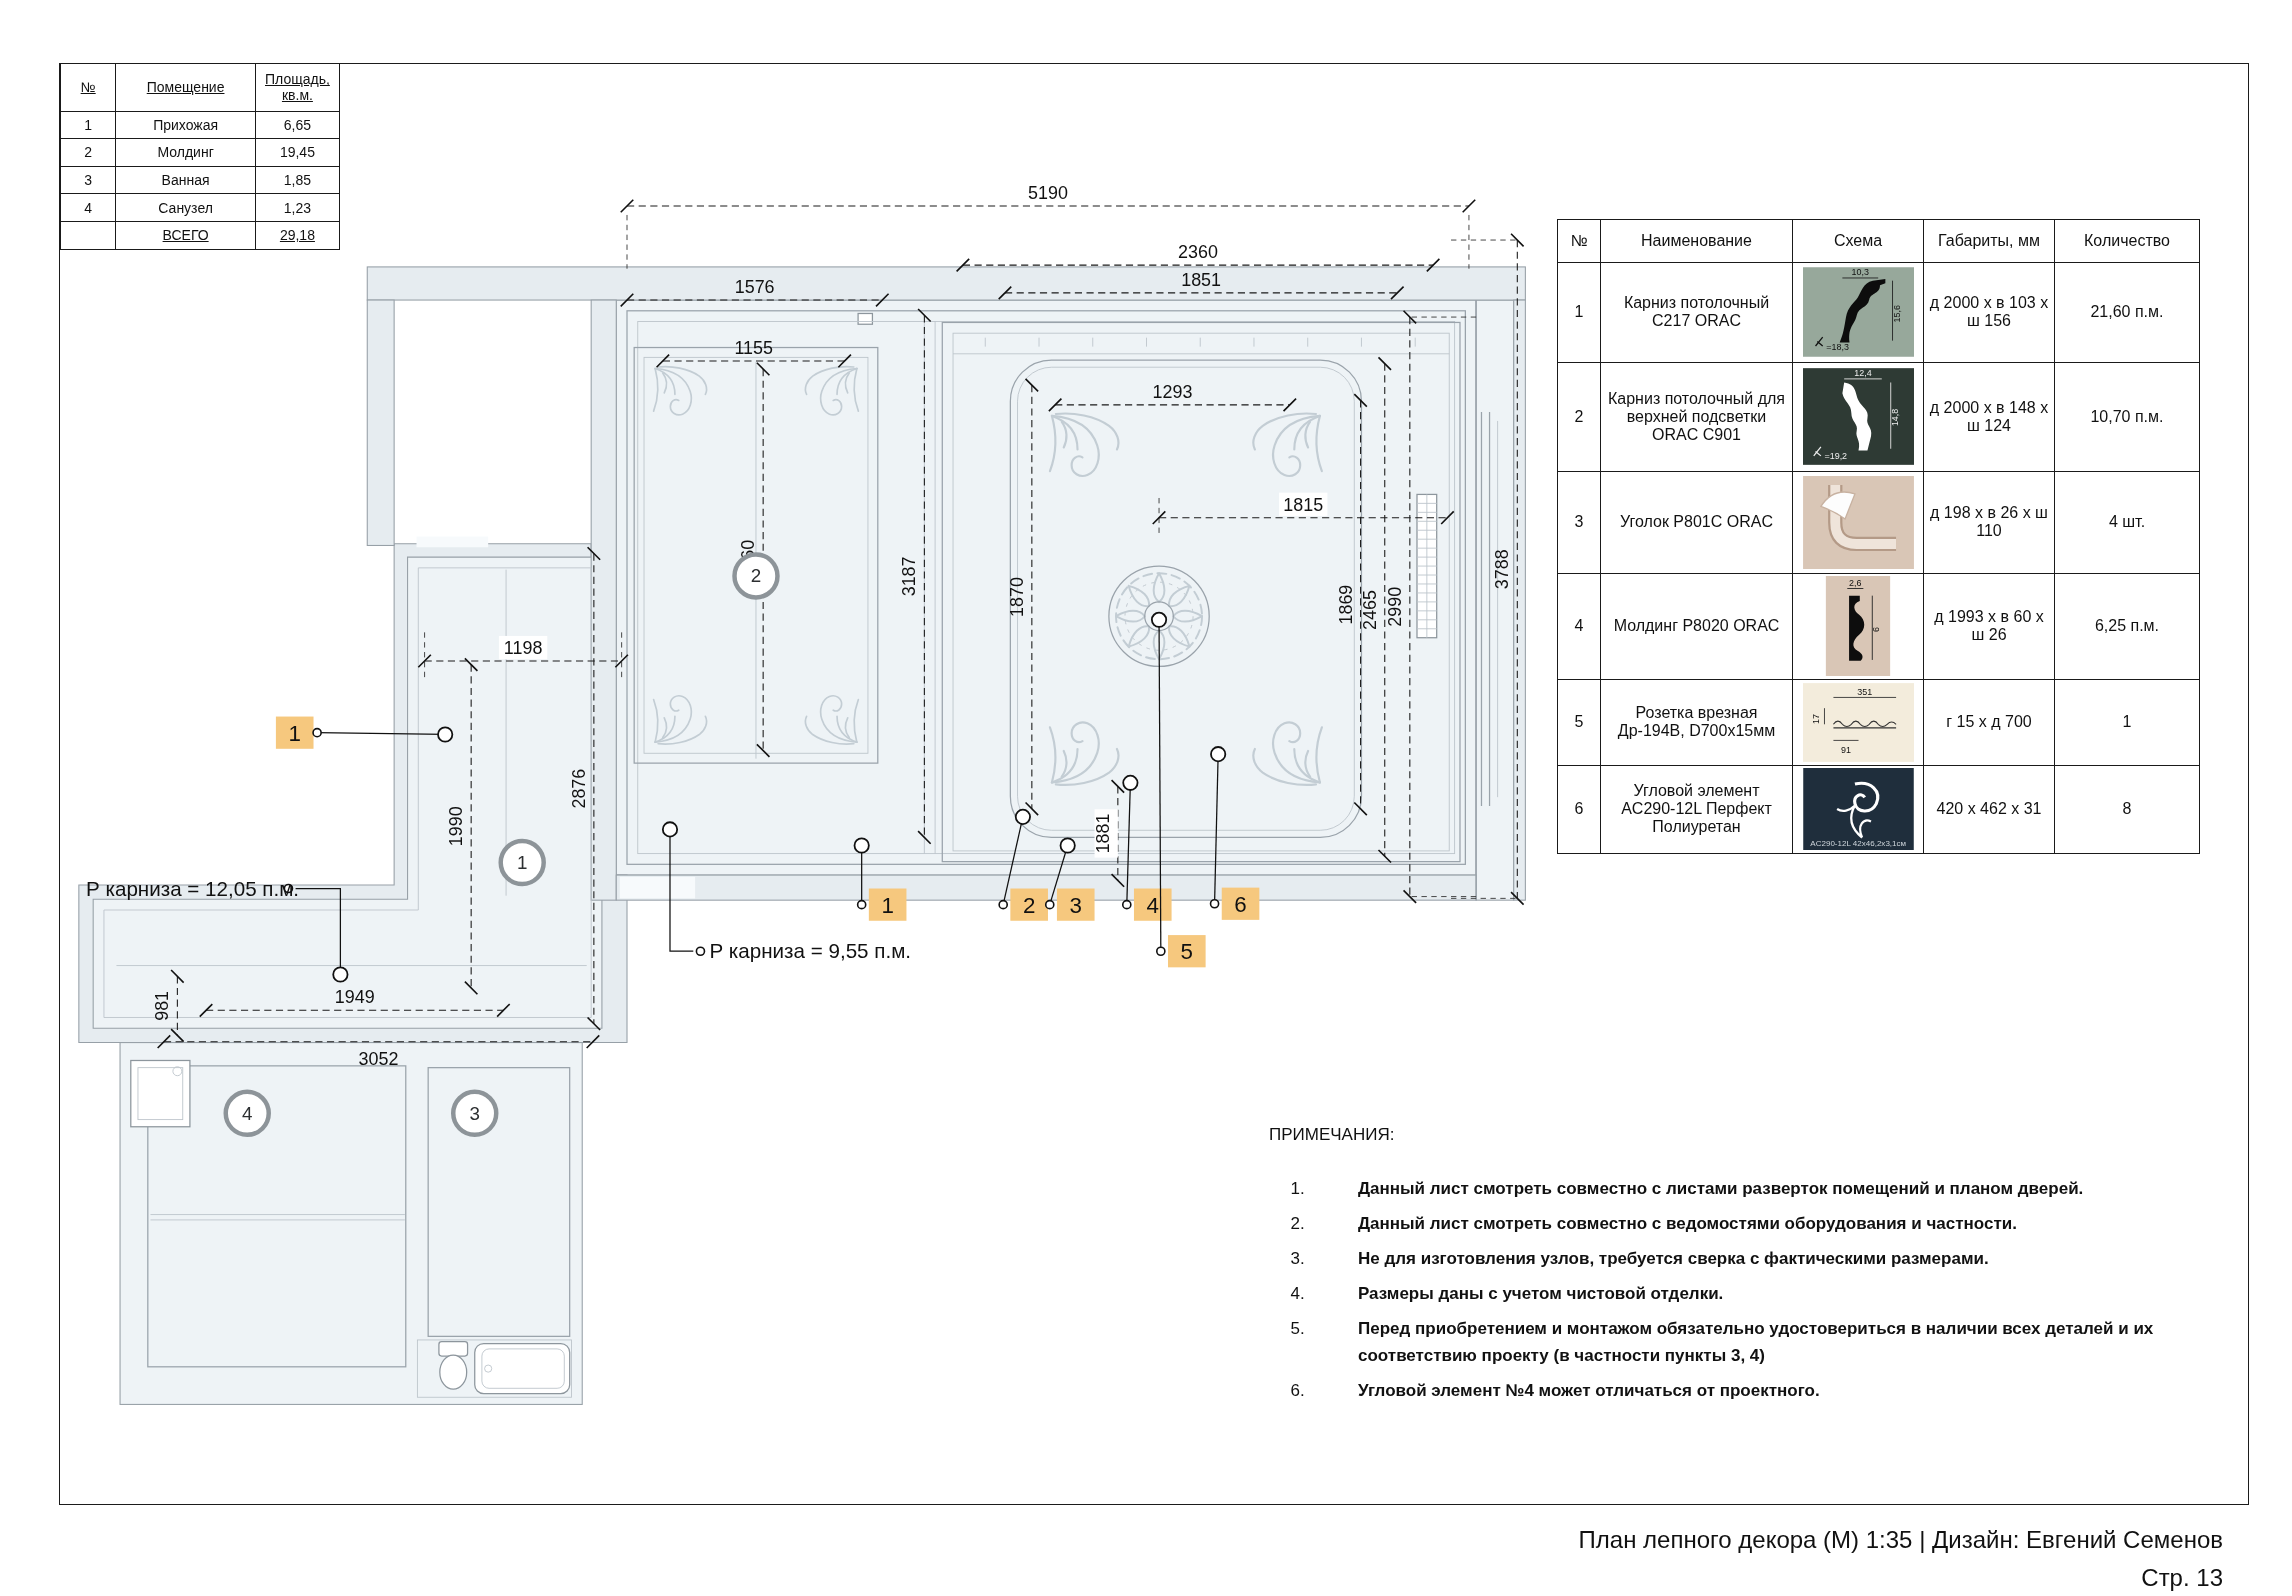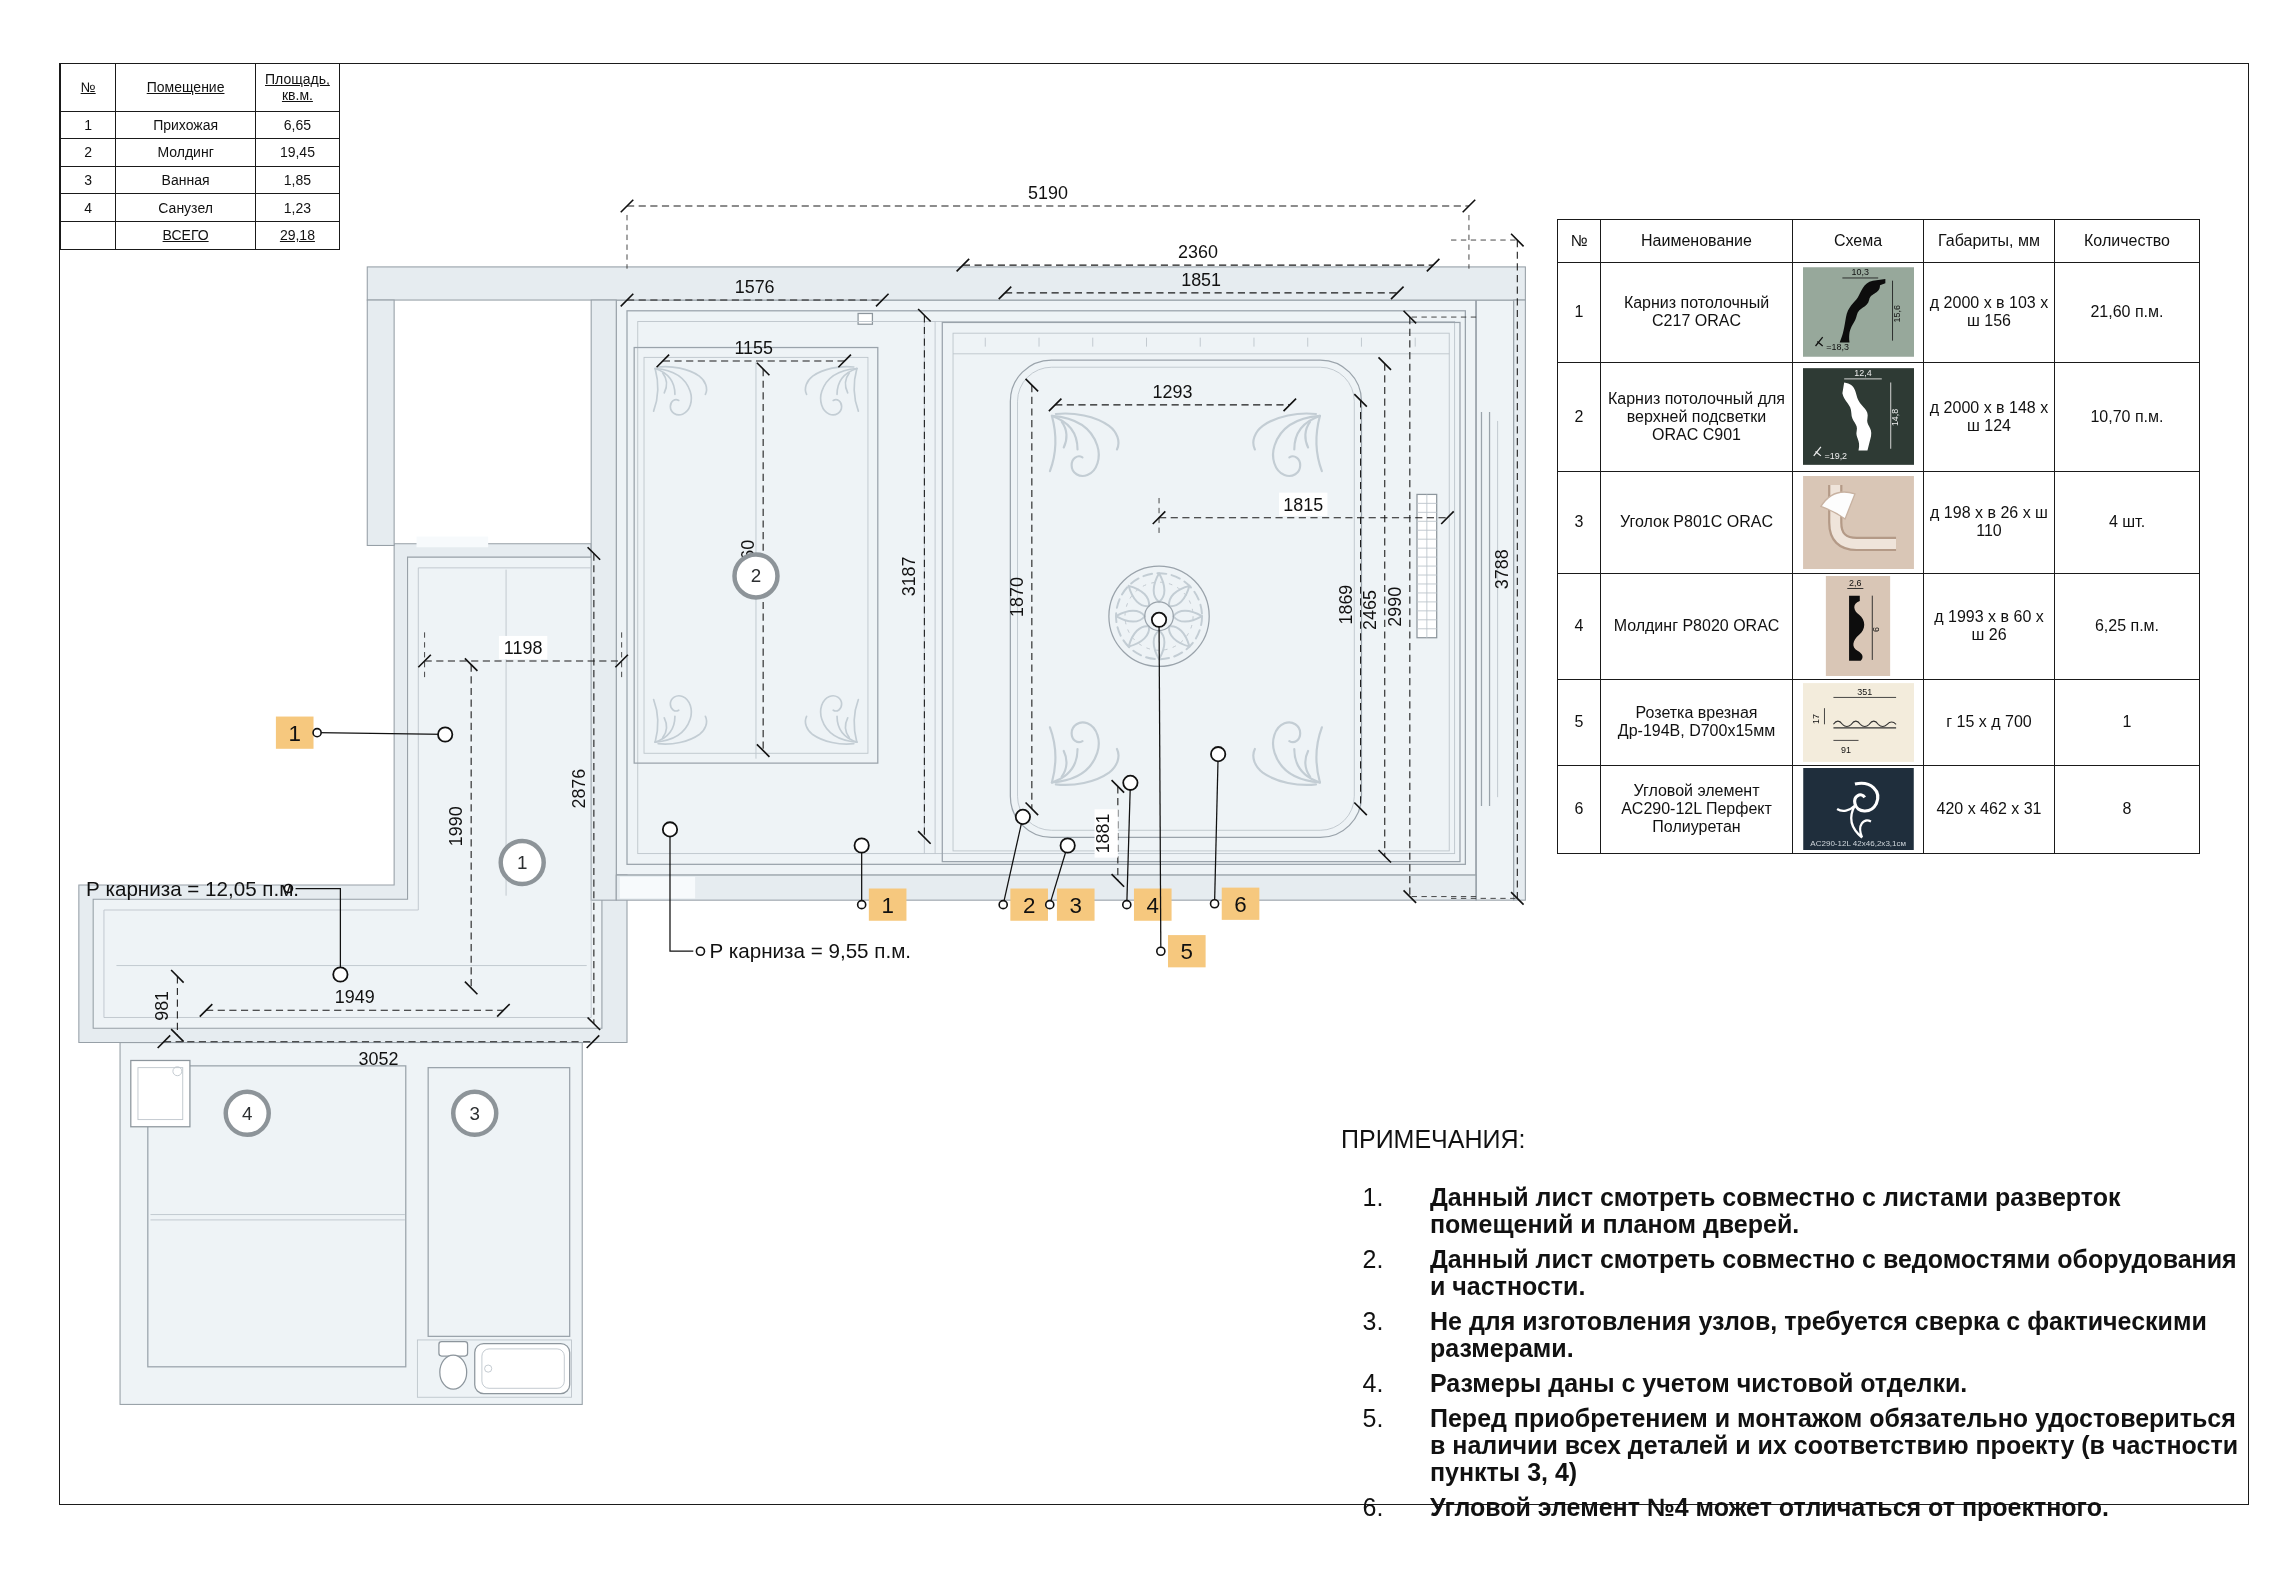--- a/index.html
+++ b/index.html
@@ -42,21 +42,21 @@
   .rooms-table .total td{text-decoration:underline;}
 
   .mat-table{position:absolute;left:1557px;top:219px;width:641px;background:#fff;
              font-size:16px;text-align:center;table-layout:fixed;}
   .mat-table th,.mat-table td{border:1.6px solid #1a1a1a;padding:1.8px 5.4px;font-weight:normal;}
   .mat-table th{height:38px;}
   .schema-cell{padding:3.6px 1.8px;}
   .schema-cell svg{display:block;margin:0 auto;}
 
   
-  .notes{position:absolute;left:1341px;top:1125px;width:910px;font-size:25px;}
+  .notes{position:absolute;left:1269px;top:1125px;width:910px;font-size:17px;}
   .notes-title{margin-bottom:30px;}
   .note-row{display:flex;margin-bottom:8px;line-height:27px;}
   .note-num{width:89px;padding-left:21.5px;box-sizing:border-box;}
   .note-text{flex:1;font-weight:bold;}
 
   
   .footer{position:absolute;right:70px;top:1521px;text-align:right;font-size:24px;line-height:38px;}
 </style>
 </head>
 <body>
@@ -577,14 +577,18 @@
     <div class="note-row">
       <div class="note-num">5.</div>
       <div class="note-text">Перед приобретением и монтажом обязательно удостовериться в наличии всех деталей и их соответствию проекту (в частности пункты 3, 4)</div>
     </div>
     <div class="note-row">
       <div class="note-num">6.</div>
       <div class="note-text">Угловой элемент №4 может отличаться от проектного.</div>
     </div>
   </div>
 
+  <div class="footer">
+    <div>План лепного декора (М) 1:35 | Дизайн: Евгений Семенов</div>
+    <div>Стр. 13</div>
+  </div>
 </div>
 
 
 </body></html>

